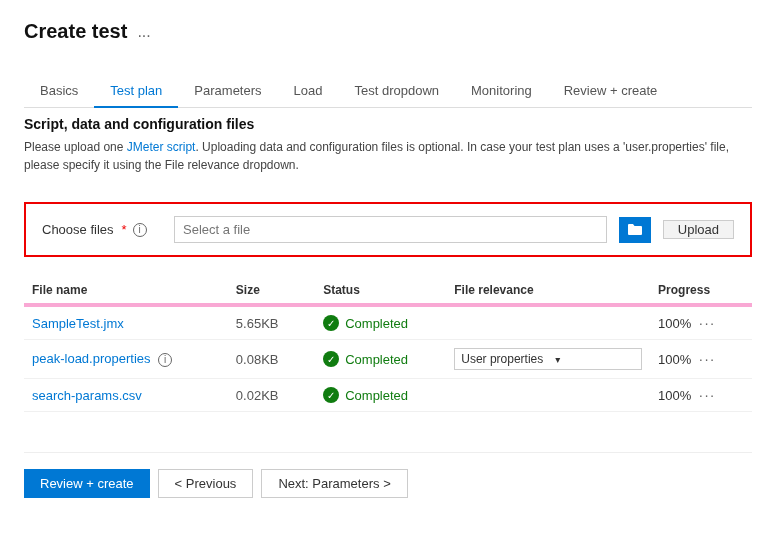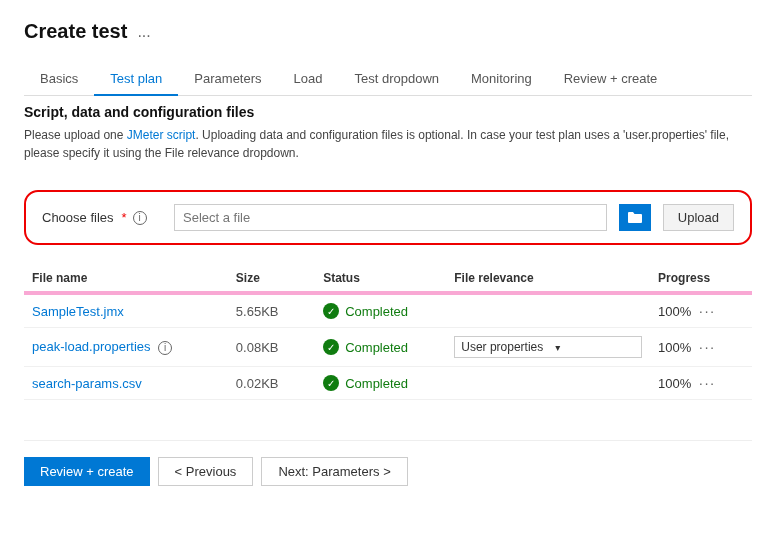--- a/index.html
+++ b/index.html
@@ -1,32 +1,32 @@
 <!DOCTYPE html>
 <html><head>
   <meta charset="utf-8">
   <style>
     * { box-sizing: border-box; margin: 0; padding: 0; }
     body { font-family: 'Segoe UI', Arial, sans-serif; font-size: 13px; color: #333; background: #fff; }
 
     .page { padding: 20px 24px; max-width: 776px; }
 
-    .page-header { display: flex; align-items: center; gap: 10px; margin-bottom: 20px; }
+    .page-header { display: flex; align-items: center; gap: 10px; margin-bottom: 32px; }
     .page-title { font-size: 20px; font-weight: 600; color: #111; }
     .page-dots { color: #666; font-size: 16px; cursor: pointer; }
 
     .nav-tabs { display: flex; gap: 0; border-bottom: 1px solid #ddd; margin-bottom: 8px; }
     .nav-tab { padding: 8px 16px; font-size: 13px; color: #555; cursor: pointer; text-decoration: none; border-bottom: 2px solid transparent; margin-bottom: -1px; }
     .nav-tab.active { color: #0078d4; border-bottom: 2px solid #0078d4; font-weight: 500; }
 
     .section-title { font-size: 14px; font-weight: 600; color: #111; margin-bottom: 6px; }
     .section-desc { font-size: 12px; color: #444; margin-bottom: 28px; line-height: 1.5; }
     .section-desc a, .section-desc .link { color: #0078d4; text-decoration: none; }
 
-    .file-upload-box { border: 2px solid #e00; border-radius: 14px; padding: 12px 16px; display: flex; gap: 12px; margin-bottom: 20px; }
+    .file-upload-box { border: 2px solid #e00; border-radius: 0; padding: 12px 16px; display: flex; align-items: center; gap: 12px; margin-bottom: 20px; }
     .file-upload-label { font-size: 13px; color: #333; white-space: nowrap; display: flex; align-items: center; gap: 6px; min-width: 120px; }
     .required { color: #e00; margin-left: 2px; }
     .info-icon { width: 14px; height: 14px; border: 1px solid #666; border-radius: 50%; display: inline-flex; align-items: center; justify-content: center; font-size: 10px; color: #666; cursor: pointer; }
     .file-select-input { flex: 1; border: 1px solid #ccc; padding: 5px 8px; font-size: 13px; color: #999; background: #fff; }
     .file-browse-btn { background: #0078d4; border: none; padding: 5px 8px; cursor: pointer; display: flex; align-items: center; justify-content: center; }
     .file-browse-btn svg { width: 16px; height: 16px; fill: #fff; }
     .upload-btn { background: #f3f3f3; border: 1px solid #ccc; padding: 1px 14px; font-size: 13px; cursor: pointer; color: #333; }
 
     .files-table { width: 100%; border-collapse: collapse; }
     .files-table th { text-align: left; padding: 6px 8px; font-size: 12px; font-weight: 600; color: #333; border-bottom: 4px solid #f9a8d4; }

